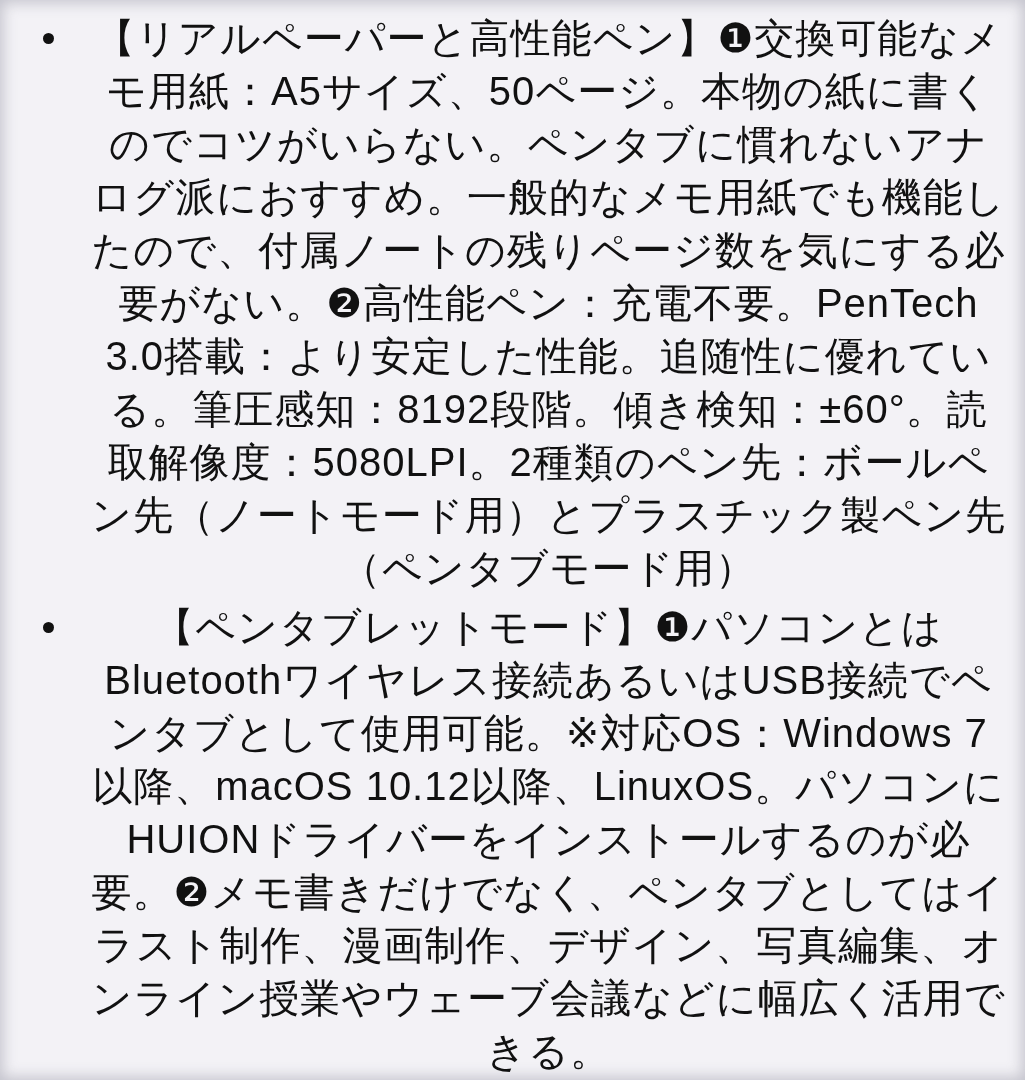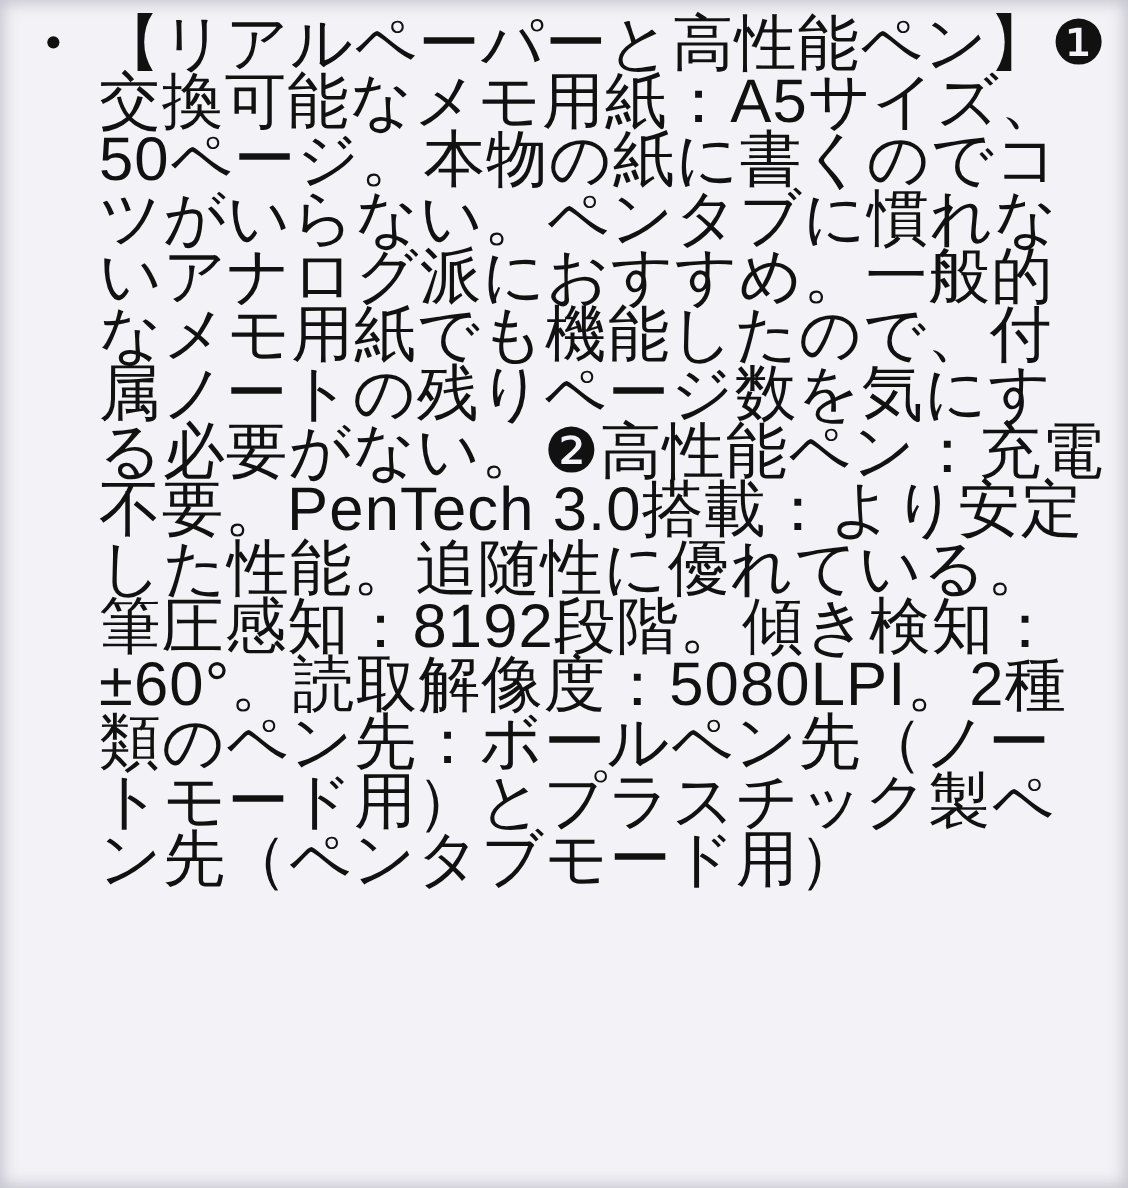--- a/index.html
+++ b/index.html
@@ -23,24 +23,24 @@
     box-sizing: border-box;
   }
   ul.feature-bullets {
     margin: 0;
     padding: 12px 18px 0 90px;
     list-style: none;
   }
   ul.feature-bullets li {
     position: relative;
     color: #111111;
-    font-size: 56px;
+    font-size: 40px;
     line-height: 53px;
     letter-spacing: 1px;
-    text-align: left;
+    text-align: center;
     word-break: normal;
     line-break: loose;
     overflow-wrap: break-word;
   }
   ul.feature-bullets li + li {
     margin-top: 6px;
   }
   .bullet-dot {
     position: absolute;
     left: -47px;
@@ -54,14 +54,18 @@
 </style>
 </head>
 <body>
 
 <div class="page">
   <ul class="feature-bullets">
     <li>
       <span class="bullet-dot"></span>
       <span>【リアルペーパーと高性能ペン】❶交換可能なメモ用紙：A5サイズ、50ページ。本物の紙に書くのでコツがいらない。ペンタブに慣れないアナログ派におすすめ。一般的なメモ用紙でも機能したので、付属ノートの残りページ数を気にする必要がない。❷高性能ペン：充電不要。PenTech 3.0搭載：より安定した性能。追随性に優れている。筆圧感知：8192段階。傾き検知：±60°。読取解像度：5080LPI。2種類のペン先：ボールペン先（ノートモード用）とプラスチック製ペン先（ペンタブモード用）</span>
     </li>
+    <li>
+      <span class="bullet-dot"></span>
+      <span>【ペンタブレットモード】❶パソコンとはBluetoothワイヤレス接続あるいはUSB接続でペンタブとして使用可能。※対応OS：Windows 7以降、macOS 10.12以降、LinuxOS。パソコンにHUIONドライバーをインストールするのが必要。❷メモ書きだけでなく、ペンタブとしてはイラスト制作、漫画制作、デザイン、写真編集、オンライン授業やウェーブ会議などに幅広く活用できる。</span>
+    </li>
   </ul>
 </div>
 
 </body></html>

